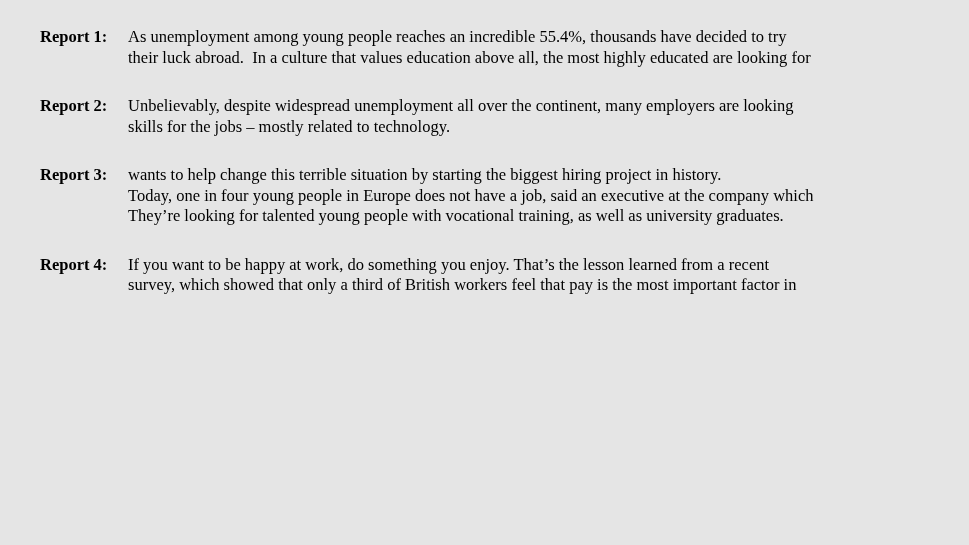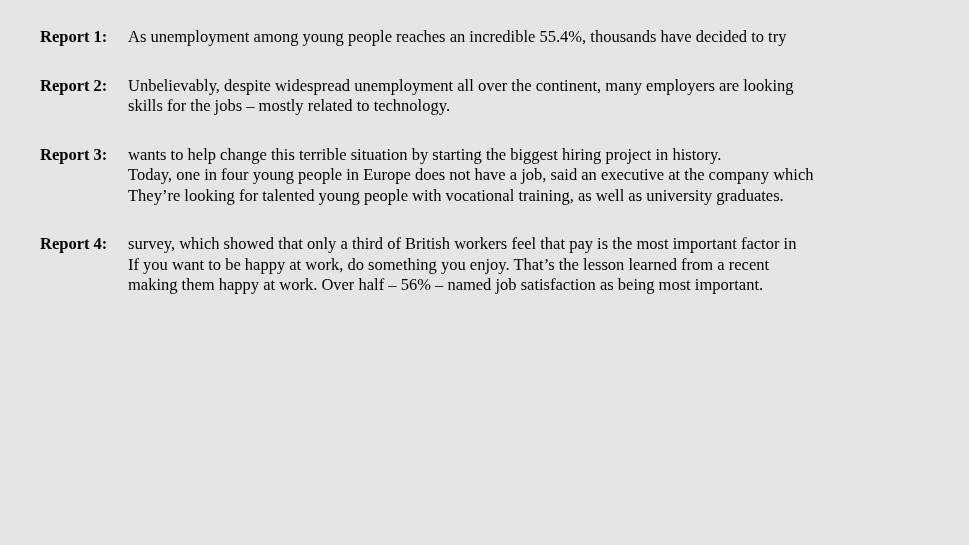--- a/index.html
+++ b/index.html
@@ -44,20 +44,21 @@
 </style>
 </head>
 <body>
 
 <div class="page">
 
   <div class="report">
     <div class="report-label">Report 1:</div>
     <div class="report-body">
       <div class="report-line">As unemployment among young people reaches an incredible 55.4%, thousands have decided to try</div>
+      <div class="report-line">their luck abroad.  In a culture that values education above all, the most highly educated are looking for</div>
     </div>
   </div>
 
   <div class="report">
     <div class="report-label">Report 2:</div>
     <div class="report-body">
       <div class="report-line">Unbelievably, despite widespread unemployment all over the continent, many employers are looking</div>
       <div class="report-line">skills for the jobs – mostly related to technology.</div>
     </div>
   </div>
@@ -67,19 +68,18 @@
     <div class="report-body">
       <div class="report-line">wants to help change this terrible situation by starting the biggest hiring project in history.</div>
       <div class="report-line">Today, one in four young people in Europe does not have a job, said an executive at the company which</div>
       <div class="report-line">They’re looking for talented young people with vocational training, as well as university graduates.</div>
     </div>
   </div>
 
   <div class="report">
     <div class="report-label">Report 4:</div>
     <div class="report-body">
+      <div class="report-line">If you want to be happy at work, do something you enjoy. That’s the lesson learned from a recent</div>
       <div class="report-line">survey, which showed that only a third of British workers feel that pay is the most important factor in</div>
-      <div class="report-line">If you want to be happy at work, do something you enjoy. That’s the lesson learned from a recent</div>
-      <div class="report-line">making them happy at work. Over half – 56% – named job satisfaction as being most important.</div>
     </div>
   </div>
 
 </div>
 
 </body></html>

